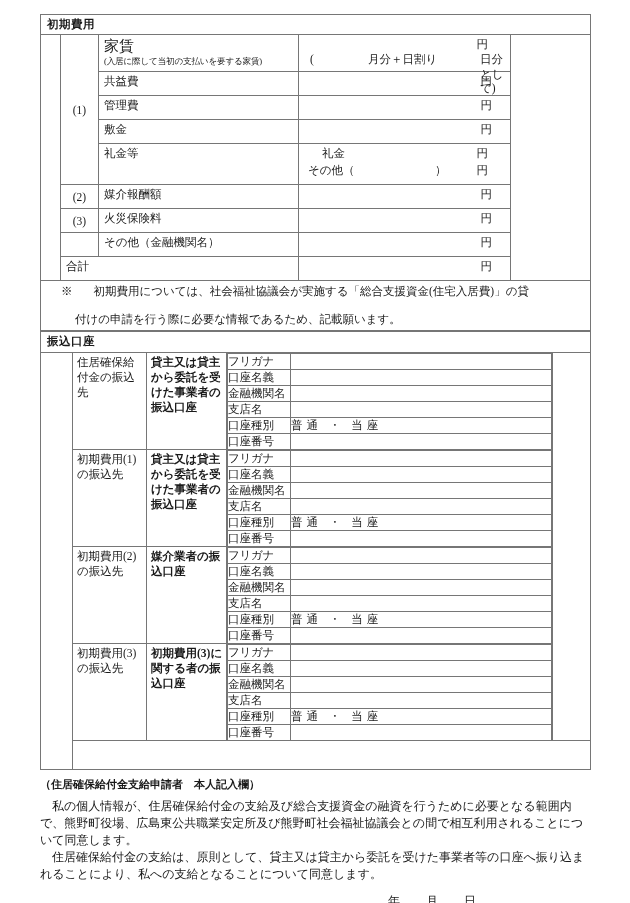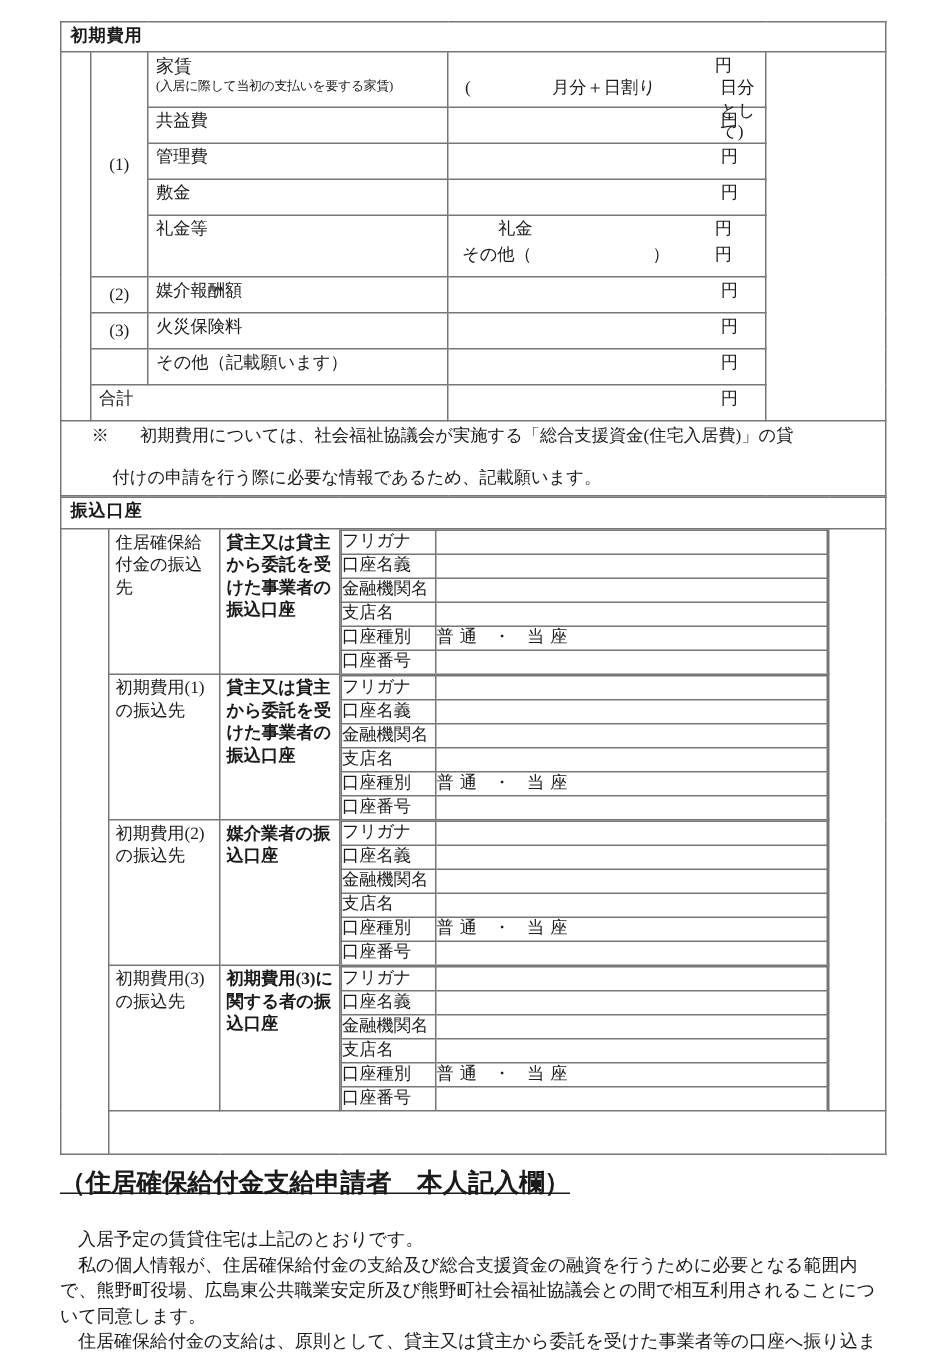--- a/index.html
+++ b/index.html
@@ -47,21 +47,21 @@
   }
 
   .cell-pad { padding: 2px 4px 2px 5px !important; }
 
   .ctr { text-align: left; }
 
   
   .r-tall { height: 32px; }
   .r-std  { height: 19px; }
 
-  .label-main { font-size: 12px; }
+  .label-main { font-size: 15px; }
   .label-sub  { font-size: 8.6px; letter-spacing: -0.2px; }
 
   .num-col { text-align: center; font-size: 11.5px; vertical-align: middle !important; }
 
   .yen-cell {
     position: relative;
   }
   .yen {
     position: absolute;
     right: 18px;
@@ -72,21 +72,21 @@
     height: 15px;
   }
   .paren-open { position: absolute; left: 6px; }
   .mo-part   { position: absolute; left: 64px; }
   .day-part  { position: absolute; left: 176px; }
 
   .reikin-row {
     position: relative;
     height: 17px;
   }
-  .reikin-label { position: absolute; left: 28px; }
+  .reikin-label { position: absolute; left: 18px; }
   .sonota-label { position: absolute; left: 4px; }
 
   
   .note-cell {
     padding: 3px 6px 4px 6px !important;
     font-size: 11.5px;
     line-height: 1.45;
   }
   .note-l1 { text-indent: 0; padding-left: 14px; }
   .note-l2 { padding-left: 28px; margin-top: 13px; }
@@ -128,23 +128,22 @@
 
   
   .decl {
     margin-top: 7px;
     width: 550px;
     font-size: 12px;
     line-height: 1.42;
   }
   .decl-head {
     font-weight: bold;
-    font-size: 17px;
-    margin-bottom: 17px;
-    text-decoration: underline;
+    font-size: 11px;
+    margin-bottom: 5px;
   }
   .decl-p {
     text-indent: 12px;
     margin: 0;
   }
   .sig-block {
     margin-top: 10px;
     position: relative;
     height: 92px;
     font-size: 12px;
@@ -243,21 +242,21 @@
     <tr>
       <td class="num-col">(3)</td>
       <td class="cell-pad r-std">火災保険料</td>
       <td class="cell-pad r-std yen-cell">
         <span class="yen">円</span>
       </td>
     </tr>
 
     <tr>
       <td class="num-col"></td>
-      <td class="cell-pad r-std">その他（記載願います）</td>
+      <td class="cell-pad r-std">その他（金融機関名）</td>
       <td class="cell-pad r-std yen-cell">
         <span class="yen">円</span>
       </td>
     </tr>
 
     <tr>
       <td colspan="2" class="cell-pad r-std ctr">合計</td>
       <td class="cell-pad r-std yen-cell">
         <span class="yen">円</span>
       </td>
@@ -432,21 +431,20 @@
     </tr>
 
     <tr>
       <td colspan="4" class="blank-row-cell"></td>
     </tr>
   </tbody>
     </table>
 
   <div class="decl">
     <div class="decl-head">（住居確保給付金支給申請者　本人記入欄）</div>
-    <p class="decl-p">入居予定の賃貸住宅は上記のとおりです。</p>
     <p class="decl-p">私の個人情報が、住居確保給付金の支給及び総合支援資金の融資を行うために必要となる範囲内で、熊野町役場、広島東公共職業安定所及び熊野町社会福祉協議会との間で相互利用されることについて同意します。</p>
     <p class="decl-p">住居確保給付金の支給は、原則として、貸主又は貸主から委託を受けた事業者等の口座へ振り込まれることにより、私への支給となることについて同意します。</p>
 
     <div class="sig-block">
       <div class="date-line">
         <span>年</span><span>月</span><span>日</span>
       </div>
 
     </div>
   </div>

